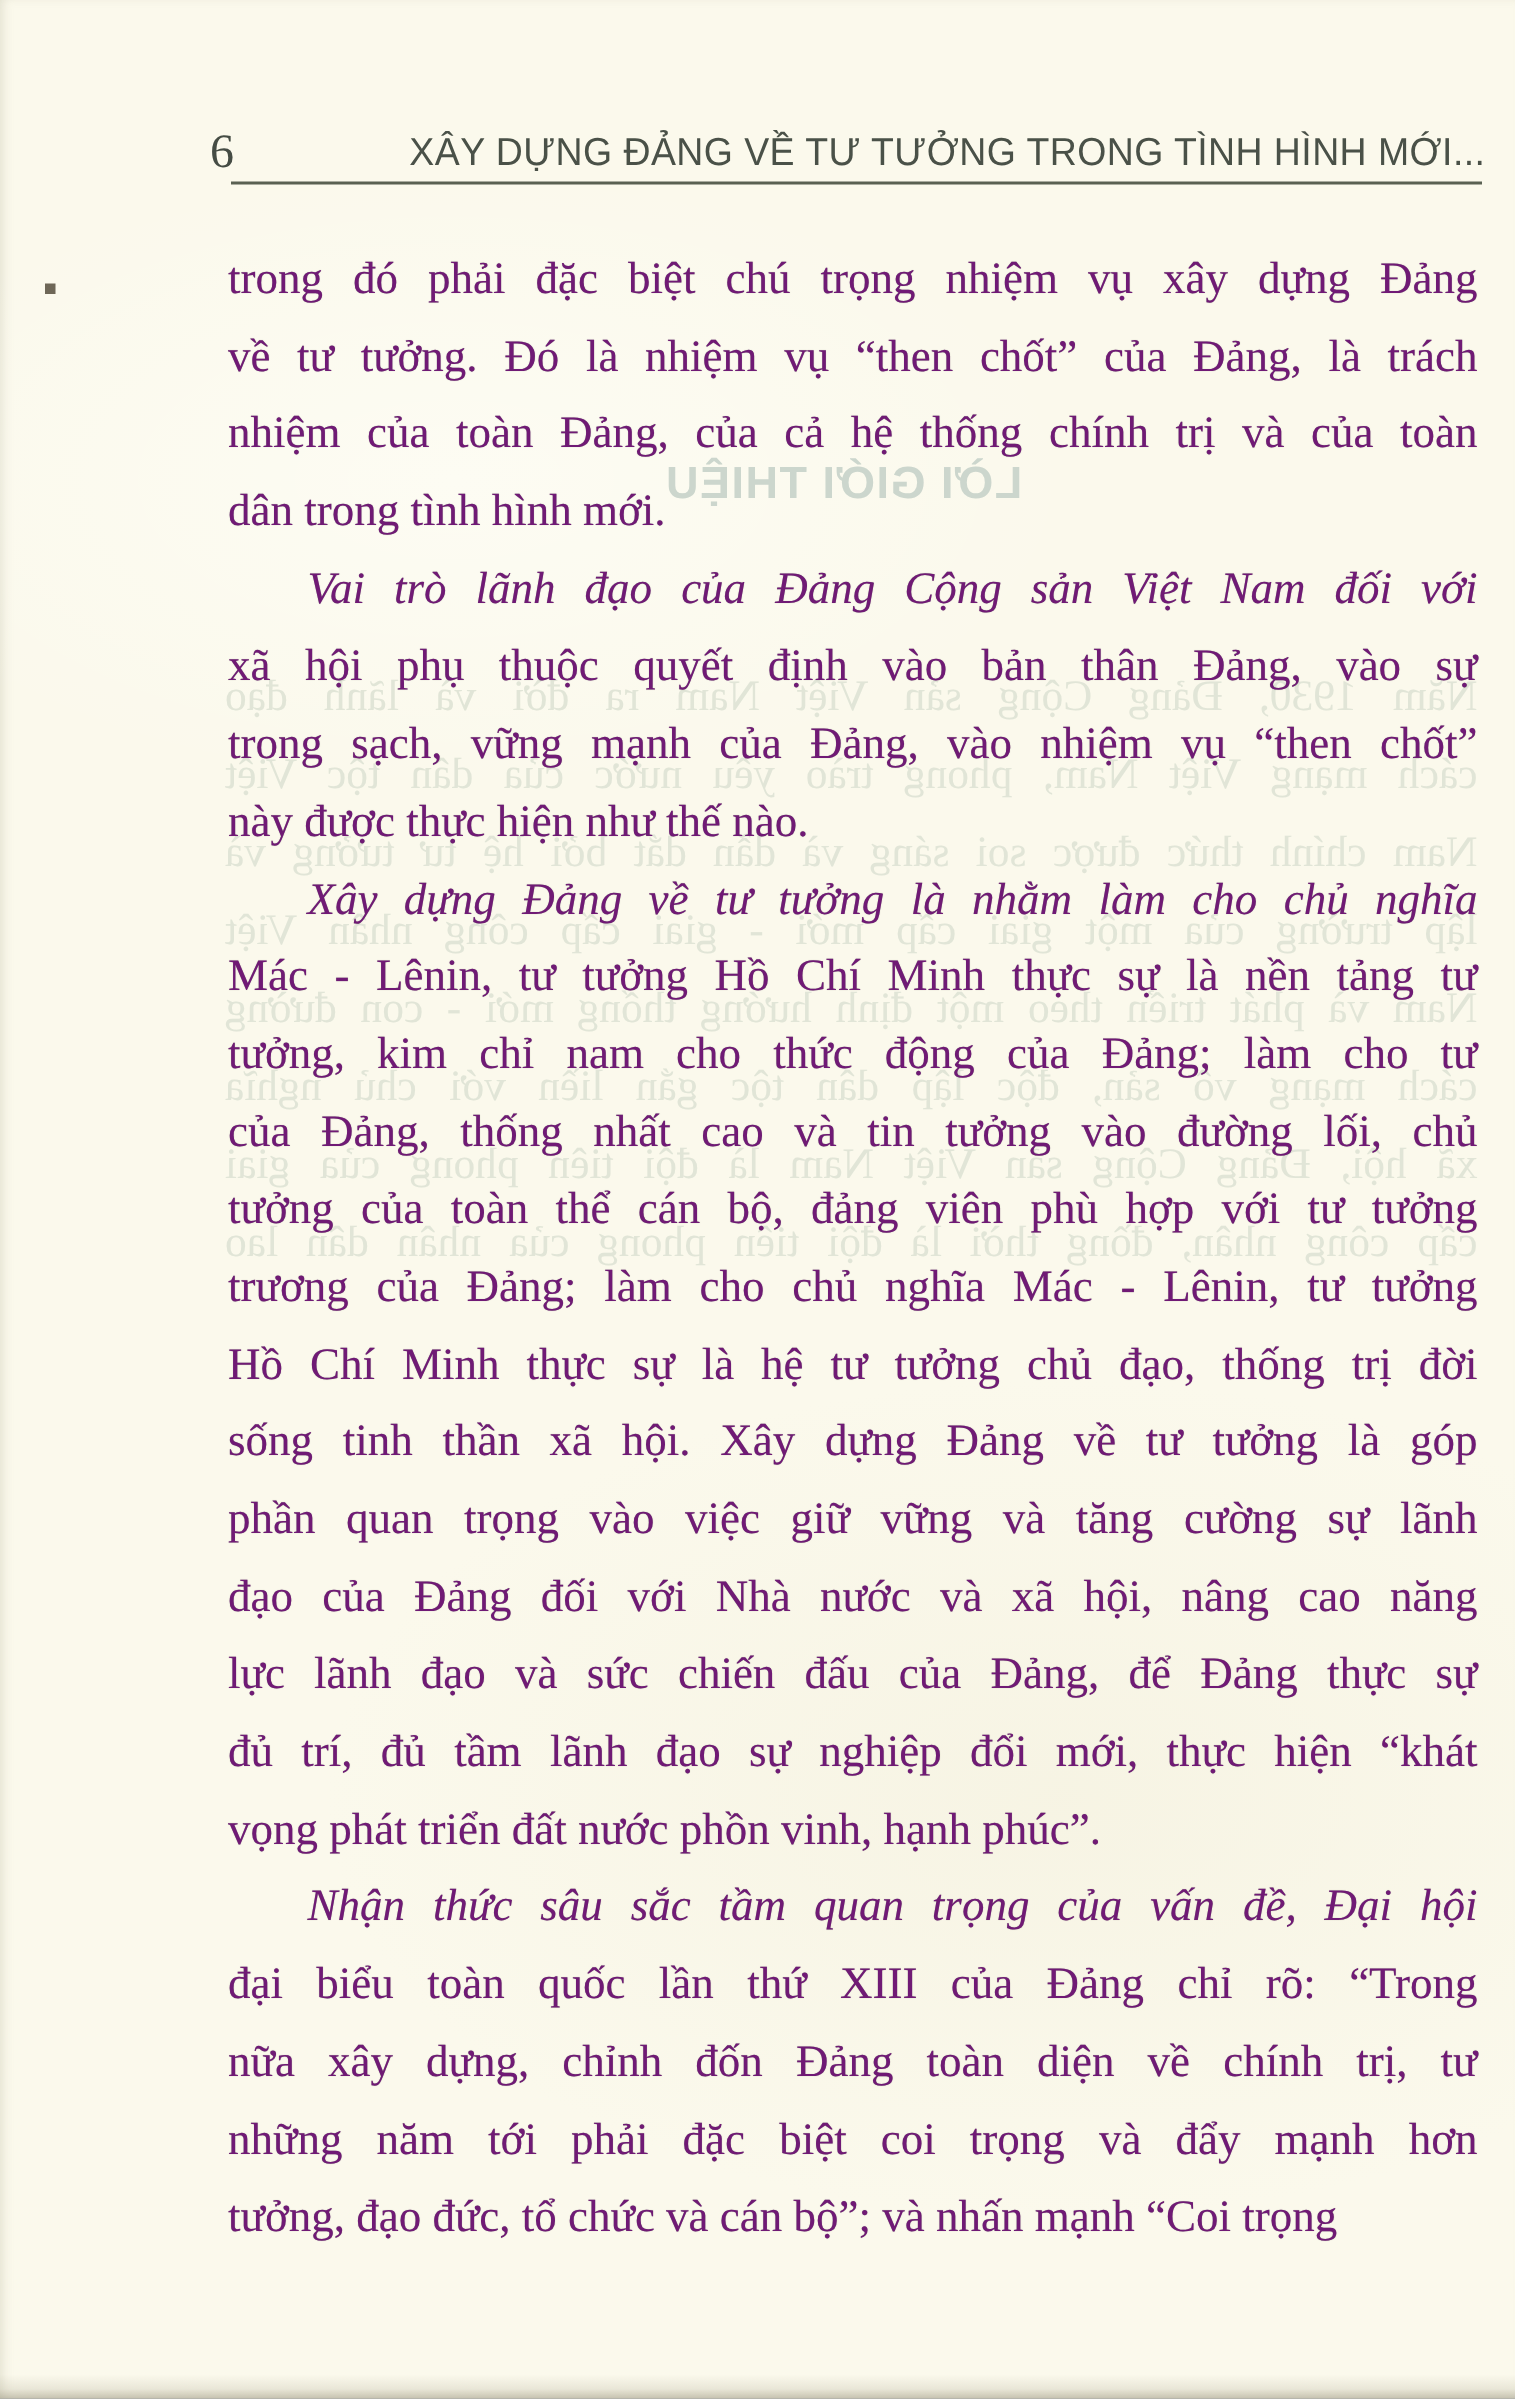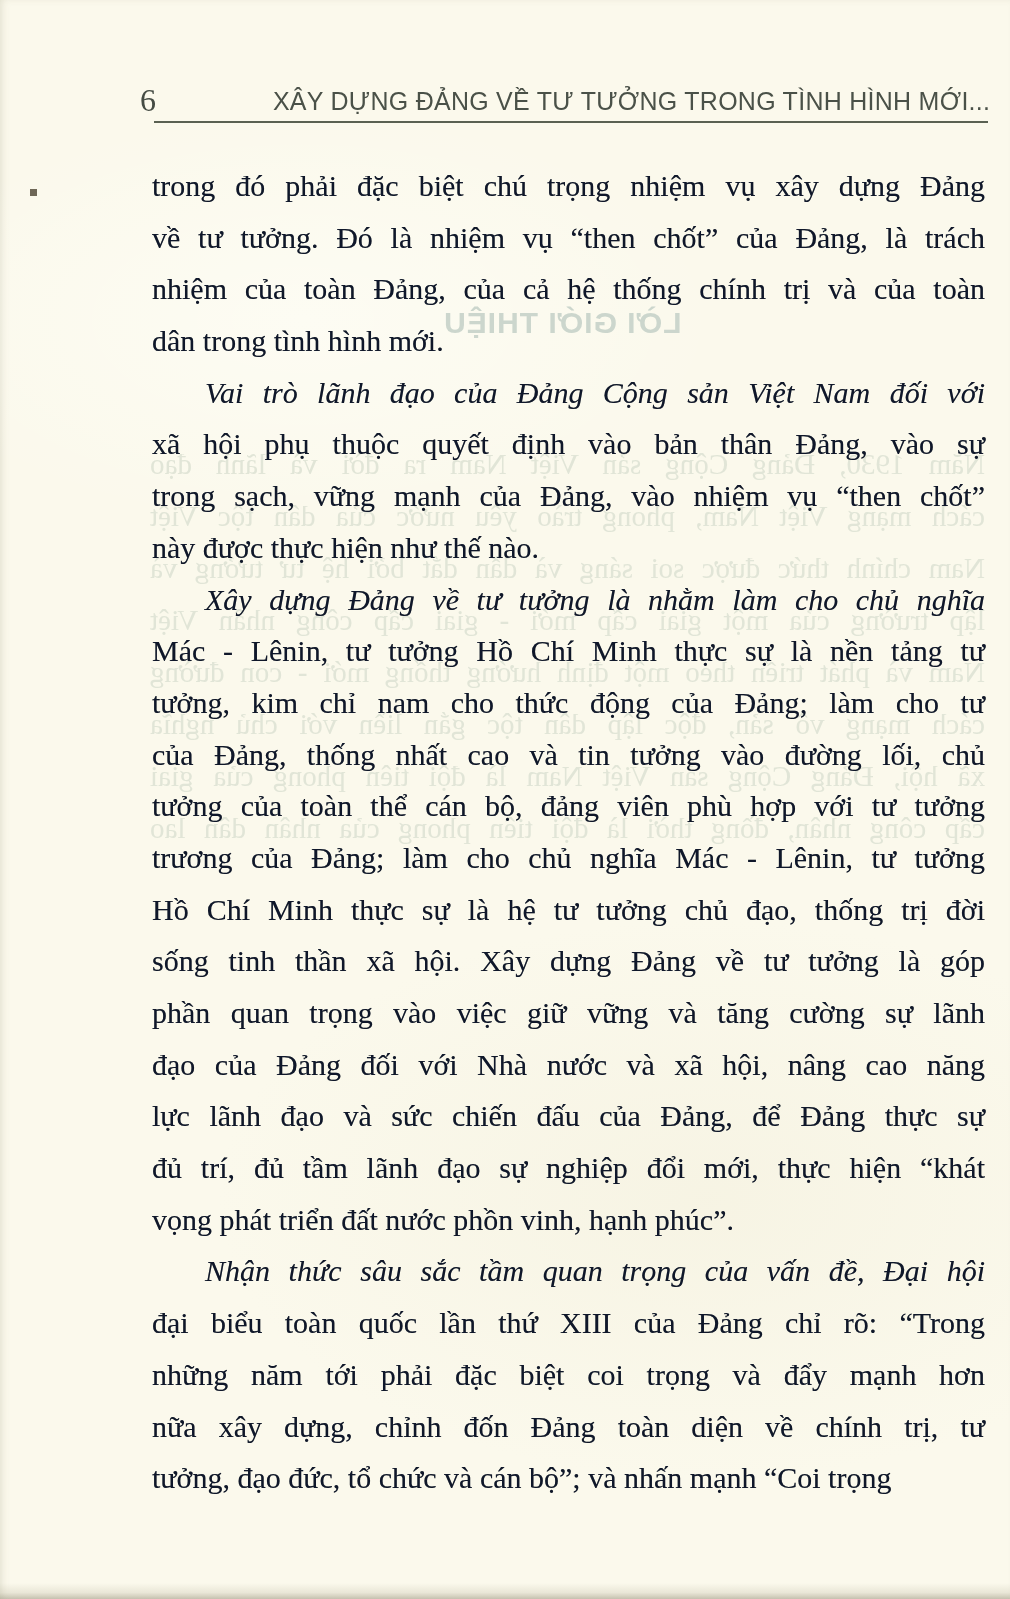--- a/index.html
+++ b/index.html
@@ -63,21 +63,21 @@
     line-height: 52px; font-size: 29px;
     color: #e1e5d7;
     text-align: justify; text-align-last: justify;
     transform: scaleX(-1);
     white-space: nowrap; overflow: hidden;
   }
 
   
   .body-text {
     position: absolute; left: 152px; top: 160px; width: 833px;
-    font-size: 30px; color: #0f172a;
+    font-size: 30px; color: #701a75;
     text-shadow: 0 0 0.5px rgba(62,69,62,0.55);
   }
   .body-line {
     height: 51.7px; line-height: 51.7px;
     text-align: justify; text-align-last: justify;
   }
   .body-line.para-end { text-align-last: left; }
   .body-line.indent { text-indent: 53px; font-style: italic; }
 
   .ink-speck {
@@ -127,20 +127,20 @@
       <div class="body-line">trương của Đảng; làm cho chủ nghĩa Mác - Lênin, tư tưởng</div>
       <div class="body-line">Hồ Chí Minh thực sự là hệ tư tưởng chủ đạo, thống trị đời</div>
       <div class="body-line">sống tinh thần xã hội. Xây dựng Đảng về tư tưởng là góp</div>
       <div class="body-line">phần quan trọng vào việc giữ vững và tăng cường sự lãnh</div>
       <div class="body-line">đạo của Đảng đối với Nhà nước và xã hội, nâng cao năng</div>
       <div class="body-line">lực lãnh đạo và sức chiến đấu của Đảng, để Đảng thực sự</div>
       <div class="body-line">đủ trí, đủ tầm lãnh đạo sự nghiệp đổi mới, thực hiện “khát</div>
       <div class="body-line para-end">vọng phát triển đất nước phồn vinh, hạnh phúc”.</div>
       <div class="body-line indent">Nhận thức sâu sắc tầm quan trọng của vấn đề, Đại hội</div>
       <div class="body-line">đại biểu toàn quốc lần thứ XIII của Đảng chỉ rõ: “Trong</div>
+      <div class="body-line">nữa xây dựng, chỉnh đốn Đảng toàn diện về chính trị, tư</div>
       <div class="body-line">những năm tới phải đặc biệt coi trọng và đẩy mạnh hơn</div>
-      <div class="body-line">nữa xây dựng, chỉnh đốn Đảng toàn diện về chính trị, tư</div>
       <div class="body-line para-end">tưởng, đạo đức, tổ chức và cán bộ”; và nhấn mạnh “Coi trọng</div>
     </div>
 
   <div class="ink-speck"></div>
   <div class="bottom-edge"></div>
 </div>
 
 </body></html>

